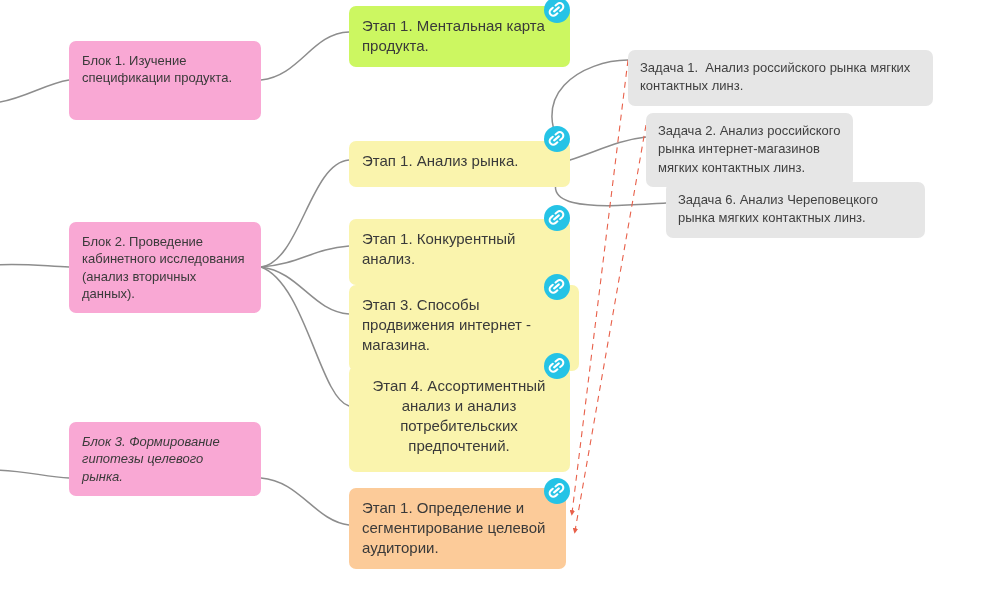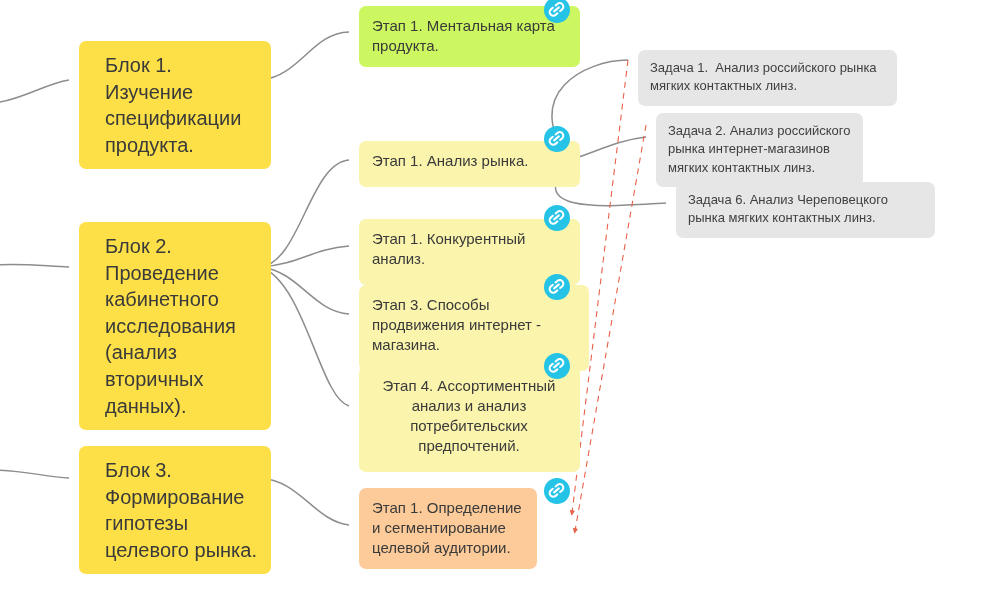--- a/index.html
+++ b/index.html
@@ -25,26 +25,25 @@
     height: 600px;
     pointer-events: none;
   }
   .node {
     position: absolute;
     box-sizing: border-box;
     border-radius: 7px;
     color: #3a3a3a;
     line-height: 1.33;
     white-space: pre-wrap;
-    margin-left: 10px;
   }
   .node-block {
-    background: #fde047;
-    font-size: 20px;
-    padding: 11px 14px 11px 26px;
+    background: #f9a8d4;
+    font-size: 13px;
+    padding: 11px 14px 11px 13px;
   }
   .node-stage-green {
     background: #CCF761;
     font-size: 15px;
     padding: 10px 14px 11px 13px;
   }
   .node-stage-yellow {
     background: #FAF4AD;
     font-size: 15px;
     padding: 10px 14px 16px 13px;
@@ -102,21 +101,21 @@
       </g>
     <g id="relation-edges">
         <path d="M 628 60 L 572 513" fill="none" stroke="#E8604A" stroke-width="1.1" stroke-dasharray="6 5" marker-end="url(#arrow-red)"></path>
         <path d="M 646 125 L 575 531" fill="none" stroke="#E8604A" stroke-width="1.1" stroke-dasharray="6 5" marker-end="url(#arrow-red)"></path>
       </g>
   </svg>
 
   <div id="nodes">
       <div class="node node-block" style="left: 69px; top: 41px; width: 192px; min-height: 79px;"><span>Блок 1. Изучение спецификации продукта.</span></div>
       <div class="node node-block" style="left: 69px; top: 222px; width: 192px; min-height: 79px;"><span>Блок 2. Проведение кабинетного исследования (анализ вторичных данных).</span></div>
-      <div class="node node-block" style="left: 69px; top: 446px; width: 192px; min-height: 64px;"><span>Блок 3. Формирование гипотезы целевого рынка.</span></div>
+      <div class="node node-block" style="left: 69px; top: 422px; width: 192px; min-height: 64px; font-style: italic;"><span>Блок 3. Формирование гипотезы целевого рынка.</span></div>
       <div class="node node-stage-green" style="left: 349px; top: 6px; width: 221px; min-height: 53px;"><span>Этап 1. Ментальная карта продукта.</span></div>
       <span class="link-badge" style="left: 544px; top: -3px;">
     <svg viewBox="0 0 26 26" xmlns="http://www.w3.org/2000/svg">
       <g transform="rotate(-40 13 13)" fill="none" stroke="#ffffff" stroke-width="2.1" stroke-linecap="round">
         <path d="M 11.2 8.6 h -2.4 a 3.6 3.6 0 0 0 0 7.2 h 2.4"></path>
         <path d="M 14.8 8.6 h 2.4 a 3.6 3.6 0 0 1 0 7.2 h -2.4"></path>
         <path d="M 9.9 12.2 h 6.2"></path>
       </g>
     </svg>
   </span>
@@ -153,28 +152,28 @@
       <div class="node node-stage-yellow" style="left: 349px; top: 366px; width: 221px; min-height: 80px; text-align: center;"><span>Этап 4. Ассортиментный анализ и анализ потребительских предпочтений.</span></div>
       <span class="link-badge" style="left: 544px; top: 353px;">
     <svg viewBox="0 0 26 26" xmlns="http://www.w3.org/2000/svg">
       <g transform="rotate(-40 13 13)" fill="none" stroke="#ffffff" stroke-width="2.1" stroke-linecap="round">
         <path d="M 11.2 8.6 h -2.4 a 3.6 3.6 0 0 0 0 7.2 h 2.4"></path>
         <path d="M 14.8 8.6 h 2.4 a 3.6 3.6 0 0 1 0 7.2 h -2.4"></path>
         <path d="M 9.9 12.2 h 6.2"></path>
       </g>
     </svg>
   </span>
-      <div class="node node-stage-peach" style="left: 349px; top: 488px; width: 178px; min-height: 75px;"><span>Этап 1. Определение и сегментирование целевой аудитории.</span></div>
+      <div class="node node-stage-peach" style="left: 349px; top: 488px; width: 217px; min-height: 75px;"><span>Этап 1. Определение и сегментирование целевой аудитории.</span></div>
       <span class="link-badge" style="left: 544px; top: 478px;">
     <svg viewBox="0 0 26 26" xmlns="http://www.w3.org/2000/svg">
       <g transform="rotate(-40 13 13)" fill="none" stroke="#ffffff" stroke-width="2.1" stroke-linecap="round">
         <path d="M 11.2 8.6 h -2.4 a 3.6 3.6 0 0 0 0 7.2 h 2.4"></path>
         <path d="M 14.8 8.6 h 2.4 a 3.6 3.6 0 0 1 0 7.2 h -2.4"></path>
         <path d="M 9.9 12.2 h 6.2"></path>
       </g>
     </svg>
   </span>
-      <div class="node node-task" style="left: 628px; top: 50px; width: 259px; min-height: 42px;"><span>Задача 1.  Анализ российского рынка мягких контактных линз.</span></div>
+      <div class="node node-task" style="left: 628px; top: 50px; width: 305px; min-height: 42px;"><span>Задача 1.  Анализ российского рынка мягких контактных линз.</span></div>
       <div class="node node-task" style="left: 646px; top: 113px; width: 207px; min-height: 57px;"><span>Задача 2. Анализ российского рынка интернет-магазинов мягких контактных линз.</span></div>
       <div class="node node-task" style="left: 666px; top: 182px; width: 259px; min-height: 42px;"><span>Задача 6. Анализ Череповецкого рынка мягких контактных линз.</span></div>
     </div>
 
 </div>
 
 </body></html>

